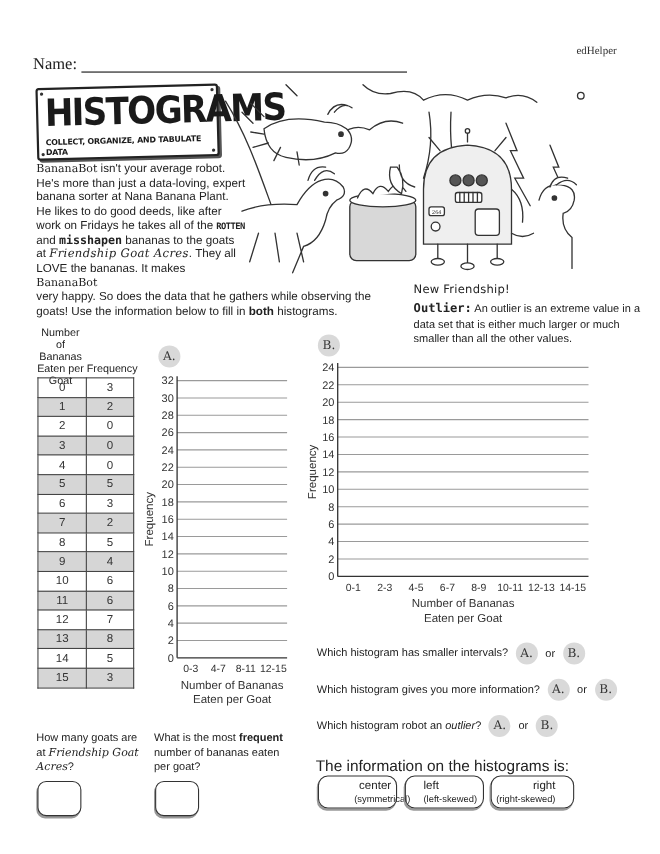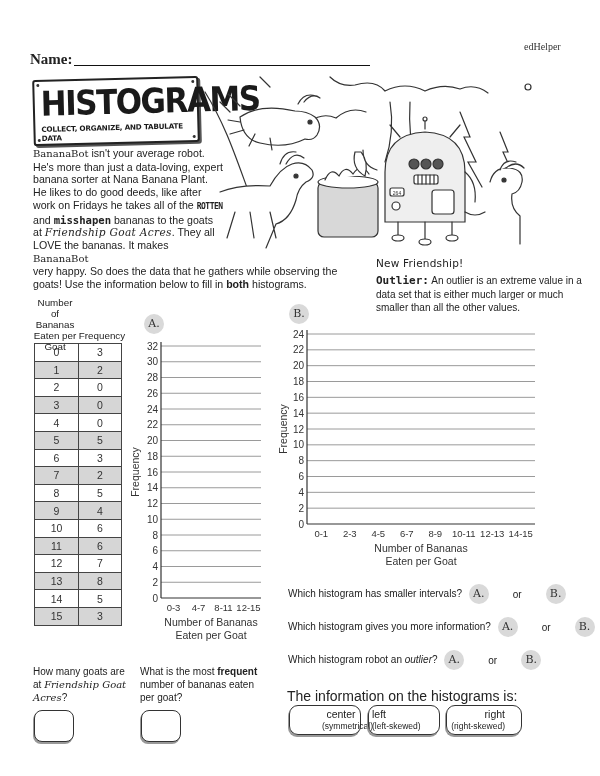--- a/index.html
+++ b/index.html
@@ -1,19 +1,19 @@
 <!DOCTYPE html>
 <html><head>
 <meta charset="utf-8">
 <style>
   html, body { margin: 0; padding: 0; background: #fff; }
   body { width: 600px; height: 776px; position: relative; overflow: hidden; font-family: "Liberation Sans", sans-serif; color: #222; }
   .abs { position: absolute; }
   .brand { left: 524px; top: 41px; font-family: "Liberation Serif", serif; font-size: 10px; color: #333; }
-  .name-label { left: 30px; top: 51px; font-family: "Liberation Serif", serif; font-weight: bold; font-size: 15px; }
+  .name-label { left: 30px; top: 51px; font-family: "Liberation Serif", serif; font-weight: normal; font-size: 15px; }
   .name-line { left: 74px; top: 65px; width: 296px; border-bottom: 1.5px solid #111; height: 0; }
 
   .title-sign { left: 33px; top: 78px; width: 166px; height: 66px; border: 2.5px solid #222; border-radius: 3px; background: #fff; box-shadow: 2px 2px 0 #555; transform: rotate(-1.5deg); box-sizing: border-box; padding: 4px 6px; }
   .title-sign .t1 { font-family: "DejaVu Sans", sans-serif; font-weight: bold; font-size: 31px; letter-spacing: -1.5px; line-height: 33px; transform: scaleY(1.1); transform-origin: left top; color: #1a1a1a; }
   .title-sign .t2 { font-family: "DejaVu Sans", sans-serif; font-weight: bold; font-size: 7.2px; letter-spacing: -0.2px; margin-top: 6px; color: #1a1a1a; }
   .sign-dot { position: absolute; width: 3px; height: 3px; border-radius: 50%; background: #333; }
 
   .story { left: 33px; top: 147px; width: 310px; font-size: 10.6px; line-height: 12.7px; }
   .story .mono { font-family: "DejaVu Serif", serif; font-size: 10px; }
   .story .rotten { font-family: "DejaVu Sans Mono", monospace; font-weight: bold; font-size: 8px; letter-spacing: -0.5px; }
@@ -37,30 +37,30 @@
   table.freq { border: 1.5px solid #333; }
 
   .badge { display: inline-block; width: 20px; height: 20px; border-radius: 50%; background: #d9d9d9; text-align: center; line-height: 20px; font-family: "DejaVu Serif", serif; font-size: 11px; color: #333; }
   .badge-a-lbl { left: 144px; top: 314px; }
   .badge-b-lbl { left: 289px; top: 304px; }
 
   svg text { font-family: "Liberation Sans", sans-serif; }
 
   .q { font-size: 10px; }
   .q .badge { margin: 0 4px; vertical-align: middle; }
-  .q .or { font-size: 10px; margin: 0 20px; vertical-align: middle; }
+  .q .or { font-size: 10px; margin: 0 3px; vertical-align: middle; }
   .q1 { left: 288px; top: 584px; }
   .q2 { left: 288px; top: 617px; }
   .q3 { left: 288px; top: 650px; }
 
   .info-label { left: 287px; top: 688px; font-size: 14px; }
   .opt { position: absolute; top: 705px; height: 30px; border: 1.3px solid #333; border-radius: 9px; box-shadow: -1px 2px 0 #999; box-sizing: border-box; font-size: 10.5px; line-height: 12px; padding-top: 2px; }
   .opt .sub { font-size: 8.5px; display: block; }
   .opt-center { left: 289px; width: 72px; text-align: center; padding-left: 32px; }
-  .opt-left { left: 368px; width: 72px; padding-left: 3px; text-align: left; }
+  .opt-left { left: 368px; width: 72px; padding-left: 16px; text-align: left; }
   .opt-right { left: 446px; width: 76px; padding-right: 16px; text-align: right; }
 
   .bq1 { left: 33px; top: 665px; width: 100px; font-size: 10px; line-height: 13px; }
   .bq2 { left: 140px; top: 665px; width: 120px; font-size: 10px; line-height: 13px; }
   .bq .hand { font-family: "DejaVu Serif", serif; font-style: italic; }
   .ans-box { position: absolute; top: 710px; width: 40px; height: 32px; border: 1.3px solid #333; border-radius: 8px; box-shadow: -1px 2px 0 #999; box-sizing: border-box; background: #fff; }
   .ans1 { left: 34px; }
   .ans2 { left: 141px; }
 </style>
 </head>

